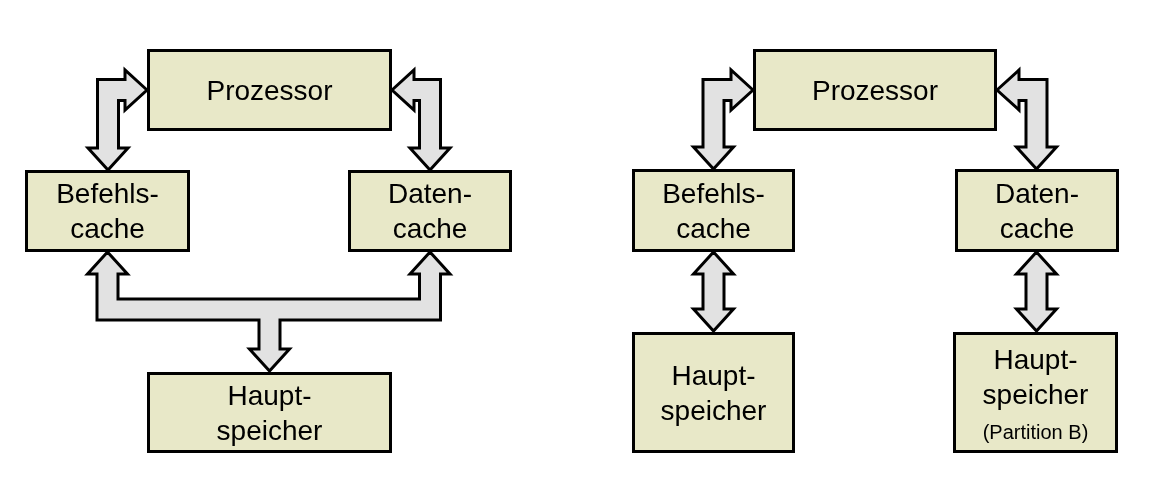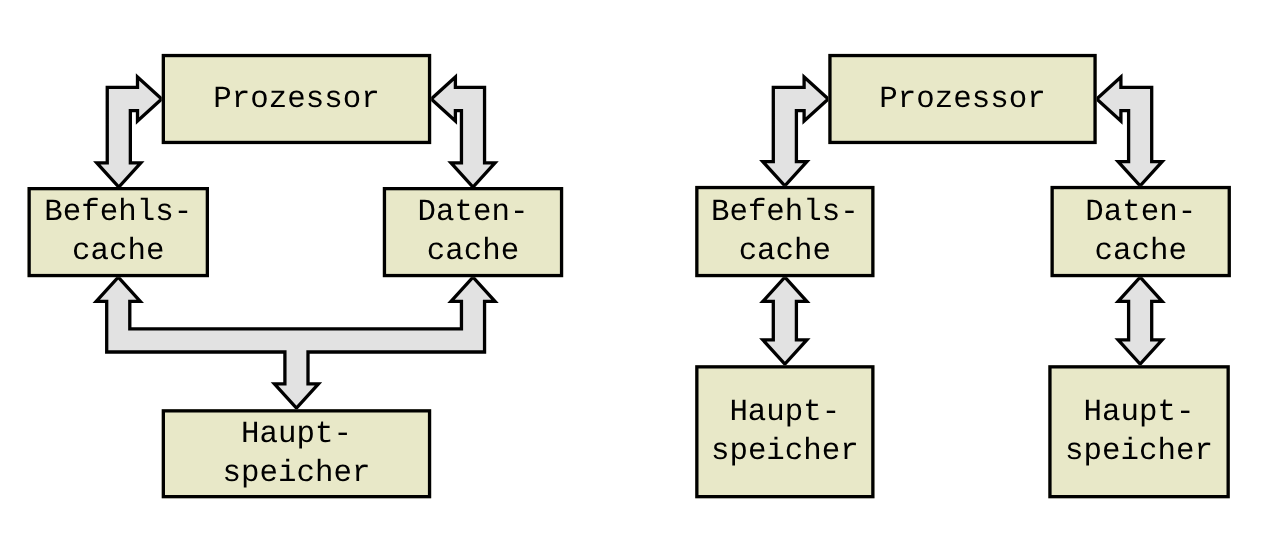--- a/index.html
+++ b/index.html
@@ -9,21 +9,21 @@
     --arrow-fill: #e2e2e2;
     --arrow-outline: #000000;
     --text: #000000;
   }
   html, body { margin: 0; padding: 0; background: var(--background); }
   .stage {
     position: relative;
     width: 1161px;
     height: 498px;
     background: var(--background);
-    font-family: Liberation Mono, monospace;
+    font-family: Liberation Sans, sans-serif;
     color: var(--text);
     overflow: hidden;
   }
   svg.arrow-layer {
     position: absolute;
     left: 0; top: 0;
     width: 1161px; height: 498px;
   }
   .arrow {
     fill: var(--arrow-fill);
@@ -105,16 +105,17 @@
       <div class="label">Daten-
 cache</div>
     </div>
     <div class="box" style="left:632px; top:332px; width:163px; height:121px;">
       <div class="label">Haupt-
 speicher</div>
     </div>
     <div class="box" style="left:953px; top:332px; width:165px; height:121px;">
       <div class="label">Haupt-
 speicher</div>
+      <div class="sublabel">(Partition B)</div>
     </div>
   </div>
 
 </div>
 
 </body></html>

